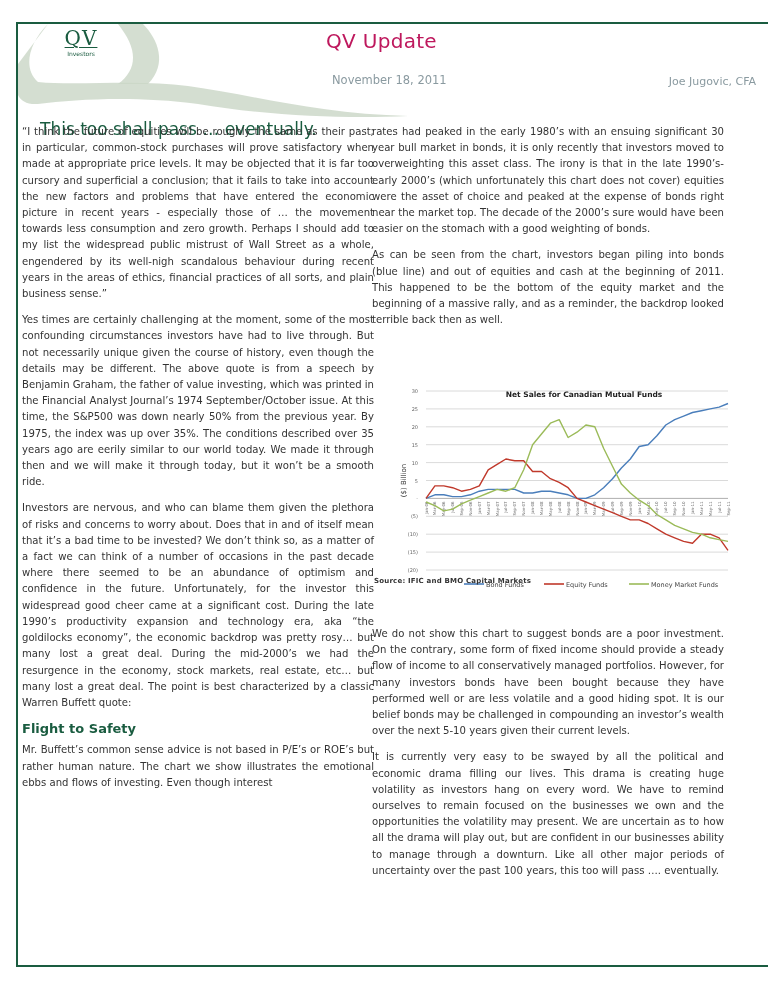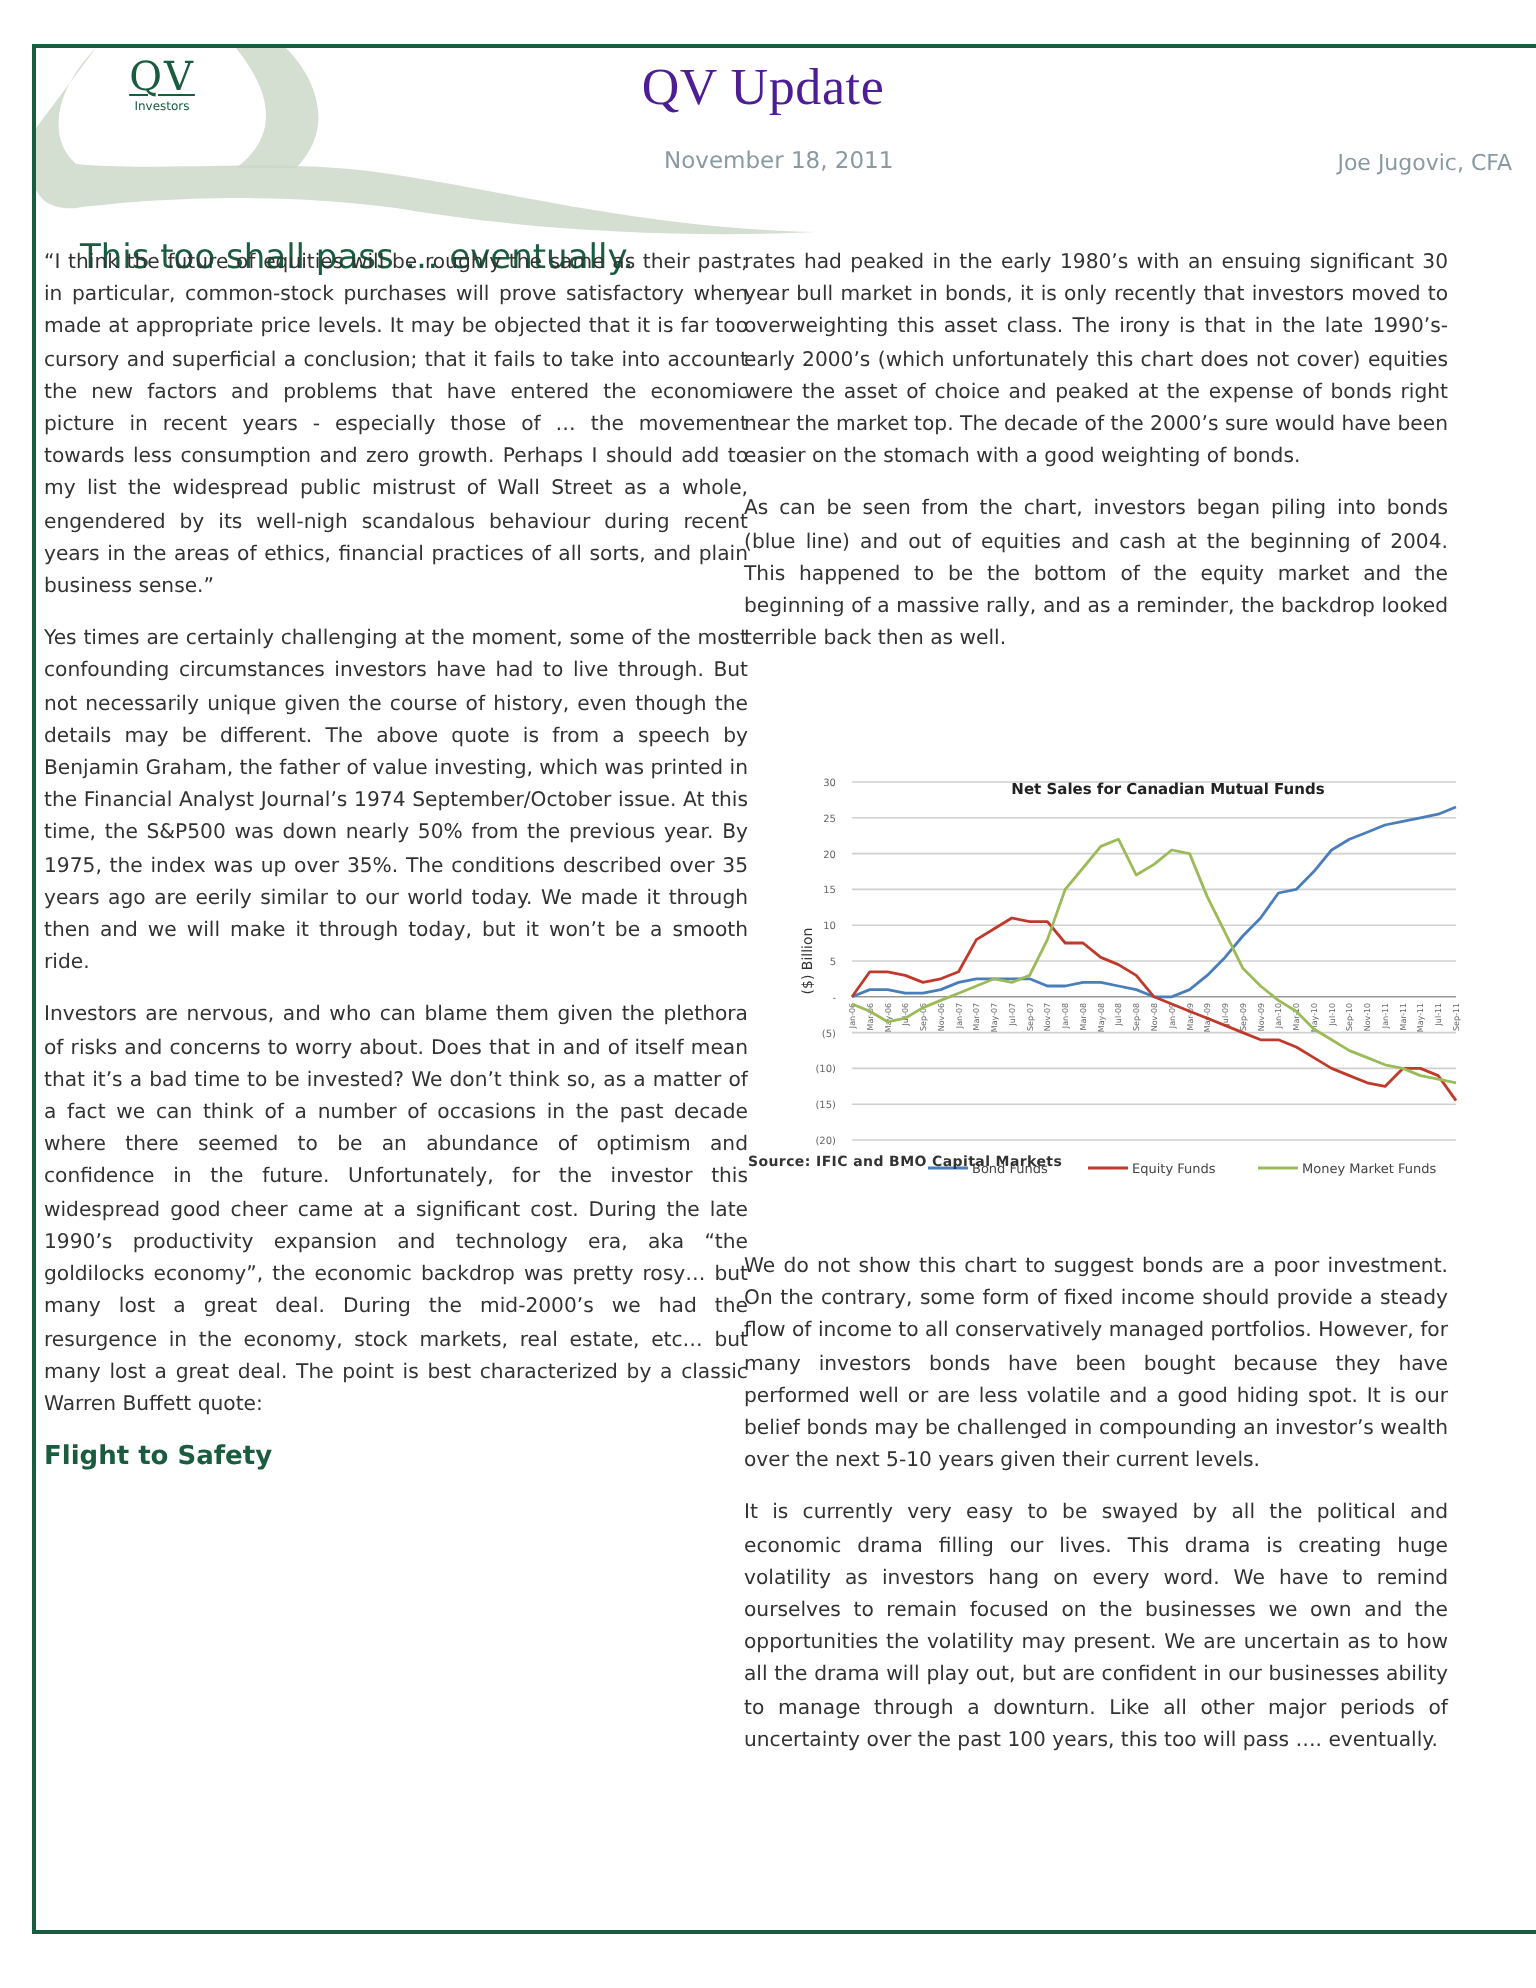--- a/index.html
+++ b/index.html
@@ -2,21 +2,21 @@
 <html><head>
 <meta charset="utf-8">
 <style>
   html, body { margin:0; padding:0; background:#ffffff; }
   body { width:768px; height:994px; position:relative; overflow:hidden; font-family:"DejaVu Sans","Liberation Sans",sans-serif; }
   .page { position:absolute; left:16px; top:22px; width:764px; height:945px; border:2px solid #1a5c40; background:#ffffff; box-sizing:border-box; }
   .swoosh { position:absolute; left:0; top:0; width:420px; height:110px; }
   .logo { position:absolute; left:33px; top:3px; width:60px; text-align:center; }
   .logo-qv { font-family:"DejaVu Serif","Liberation Serif",serif; font-size:20px; color:#1a5c40; letter-spacing:1px; line-height:22px; text-decoration:underline; text-decoration-thickness:1px; text-underline-offset:2px; }
   .logo-sub { font-size:6px; color:#1a5c40; margin-top:1px; }
-  .title { position:absolute; left:0; width:727px; top:5px; text-align:center; font-size:26px; color:#4c1d95; letter-spacing:0.3px;font-family:Liberation Serif, serif; }
+  .title { position:absolute; left:0; width:727px; top:5px; text-align:center; font-size:20px; color:#be185d; letter-spacing:0.3px; }
   .date { position:absolute; left:314px; top:49px; font-size:11.5px; color:#8a9aa0; }
   .author { position:absolute; right:22px; top:51px; font-size:11px; color:#8a9aa0; }
   .heading-main { position:absolute; left:22px; top:95px; font-size:17px; color:#1a5c40; }
   .col { position:absolute; width:352px; font-size:10.1px; line-height:16.2px; color:#333333; text-align:justify; }
   .col p { margin:0 0 10px 0; }
   .col p.q { }
   .left { left:22px; top:124px; }
   .right { left:372px; top:124px; }
   .h2 { font-size:13px; color:#1a5c40; font-weight:bold; margin:4px 0 5px 0; text-align:left; }
   .chart { position:absolute; left:374px; top:357px; width:372px; height:235px; }
@@ -41,25 +41,26 @@
   <div class="author">Joe Jugovic, CFA</div>
 
   <div class="heading-main">This too shall pass … eventually.</div>
 </div>
 
 <div class="col left">
   <p class="q">“I think the future of equities will be roughly the same as their past; in particular, common-stock purchases will prove satisfactory when made at appropriate price levels.  It may be objected that it is far too cursory and superficial a conclusion; that it fails to take into account the new factors and problems that have entered the economic picture in recent years - especially those of … the movement towards less consumption and zero growth.  Perhaps I should add to my list the widespread public mistrust of Wall Street as a whole, engendered by its well-nigh scandalous behaviour during recent years in the areas of ethics, financial practices of all sorts, and plain business sense.”</p>
   <p>Yes times are certainly challenging at the moment, some of the most confounding circumstances investors have had to live through.  But not necessarily unique given the course of history, even though the details may be different.  The above quote is from a speech by Benjamin Graham, the father of value investing, which was printed in the Financial Analyst Journal’s 1974 September/October issue.  At this time, the S&amp;P500 was down nearly 50% from the previous year.  By 1975, the index was up over 35%.  The conditions described over 35 years ago are eerily similar to our world today.  We made it through then and we will make it through today, but it won’t be a smooth ride.</p>
   <p>Investors are nervous, and who can blame them given the plethora of risks and concerns to worry about.  Does that in and of itself mean that it’s a bad time to be invested?  We don’t think so, as a matter of a fact we can think of a number of occasions in the past decade where there seemed to be an abundance of optimism and confidence in the future.  Unfortunately, for the investor this widespread good cheer came at a significant cost.  During the late 1990’s productivity expansion and technology era, aka “the goldilocks economy”, the economic backdrop was pretty rosy… but many lost a great deal.  During the mid-2000’s we had the resurgence in the economy, stock markets, real estate, etc… but many lost a great deal.  The point is best characterized by a classic Warren Buffett quote:</p>
   <div class="h2">Flight to Safety</div>
+  <p>Mr. Buffett’s common sense advice is not based in P/E’s or ROE’s but rather human nature.  The chart we show illustrates the emotional ebbs and flows of investing.  Even though interest</p>
 </div>
 
 <div class="col right">
   <p>rates had peaked in the early 1980’s with an ensuing significant 30 year bull market in bonds, it is only recently that investors moved to overweighting this asset class.  The irony is that in the late 1990’s-early 2000’s (which unfortunately this chart does not cover) equities were the asset of choice and peaked at the expense of bonds right near the market top.  The decade of the 2000’s sure would have been easier on the stomach with a good weighting of bonds.</p>
-  <p>As can be seen from the chart, investors began piling into bonds (blue line) and out of equities and cash at the beginning of 2004.  This happened to be the bottom of the equity market and the beginning of a massive rally, and as a reminder, the backdrop looked terrible back then as well.</p>
+  <p>As can be seen from the chart, investors began piling into bonds (blue line) and out of equities and cash at the beginning of 2011.  This happened to be the bottom of the equity market and the beginning of a massive rally, and as a reminder, the backdrop looked terrible back then as well.</p>
 </div>
 
 <svg class="chart" id="chart" viewBox="0 0 372 235">
     <line x1="52" x2="354" y1="34" y2="34" stroke="#d0d0d0" stroke-width="0.8"></line>
     <text x="44" y="36" font-size="5" fill="#666" text-anchor="end" font-family="DejaVu Sans, sans-serif">30</text>
     <line x1="52" x2="354" y1="51.900000000000006" y2="51.900000000000006" stroke="#d0d0d0" stroke-width="0.8"></line>
     <text x="44" y="53.900000000000006" font-size="5" fill="#666" text-anchor="end" font-family="DejaVu Sans, sans-serif">25</text>
     <line x1="52" x2="354" y1="69.80000000000001" y2="69.80000000000001" stroke="#d0d0d0" stroke-width="0.8"></line>
     <text x="44" y="71.80000000000001" font-size="5" fill="#666" text-anchor="end" font-family="DejaVu Sans, sans-serif">20</text>
     <line x1="52" x2="354" y1="87.69999999999999" y2="87.69999999999999" stroke="#d0d0d0" stroke-width="0.8"></line>

